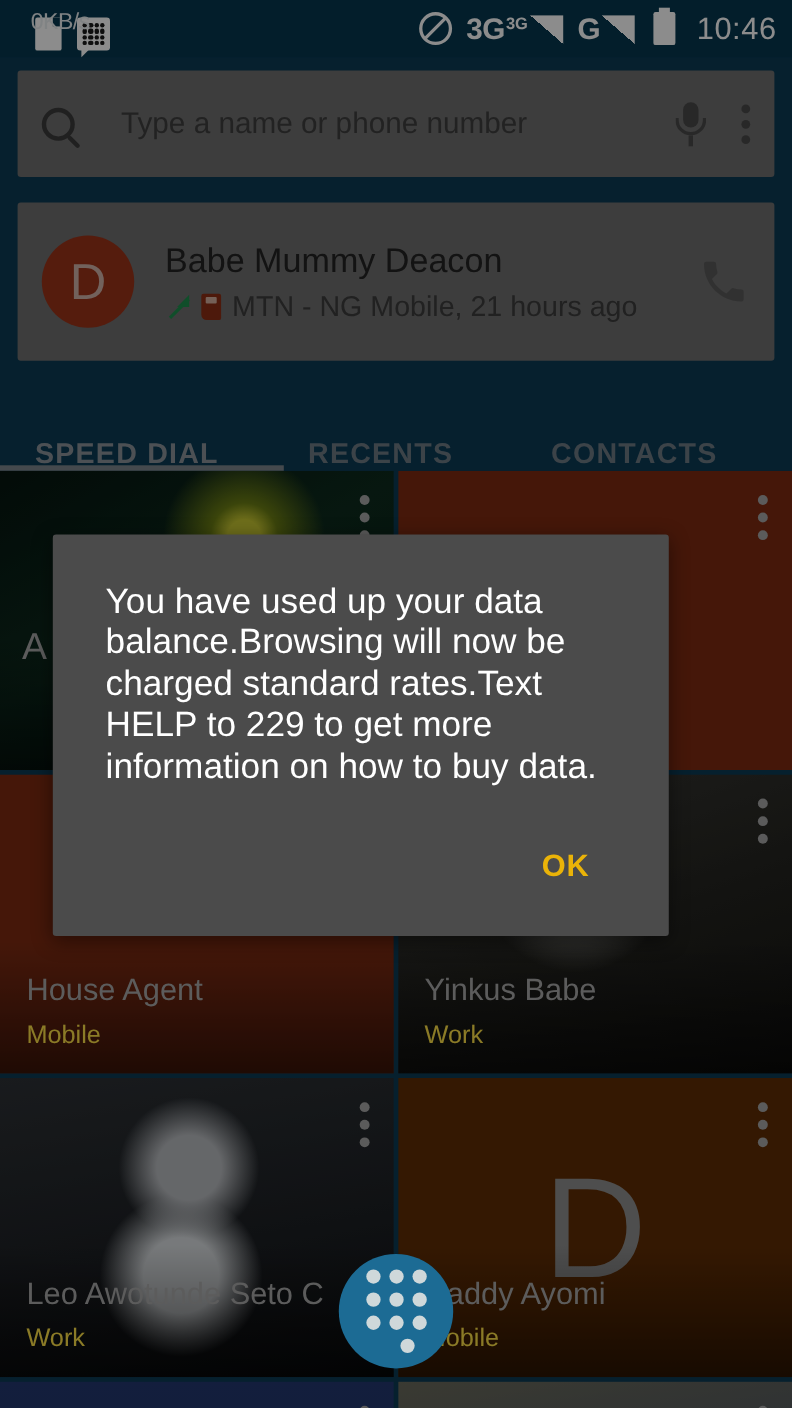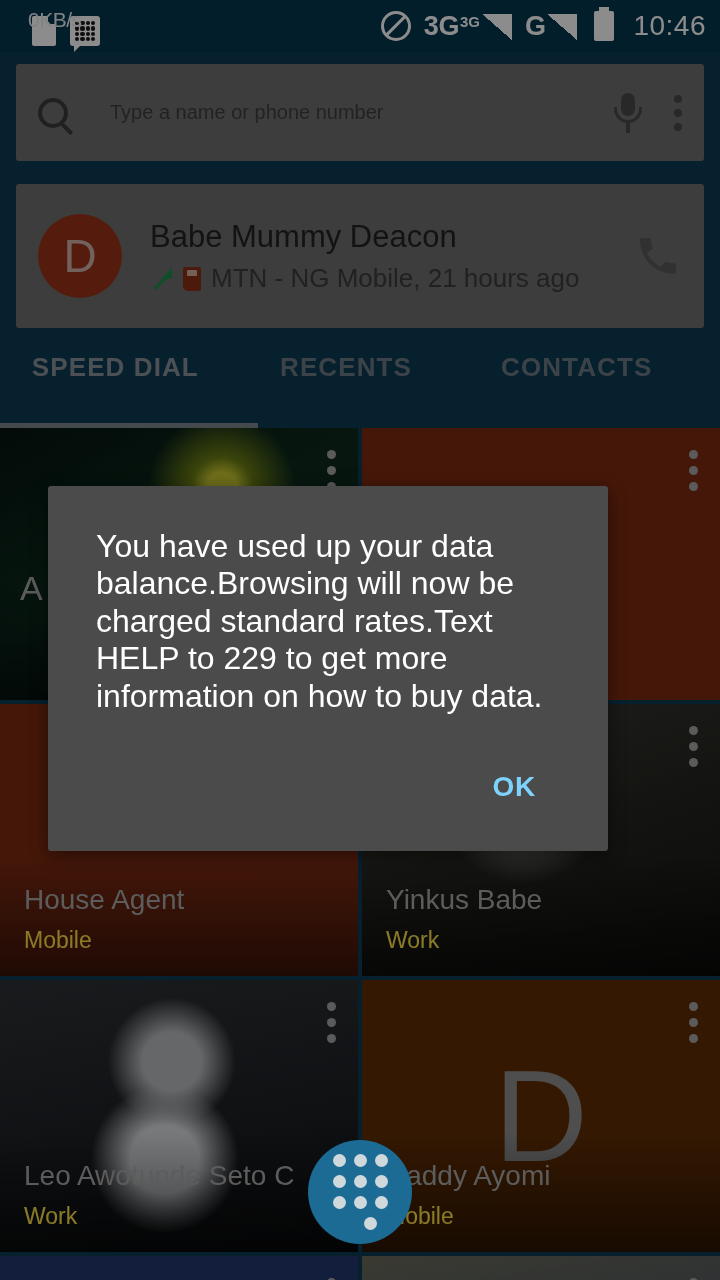--- a/index.html
+++ b/index.html
@@ -83,21 +83,21 @@
   }
   .ic-search {
     width:30px; height:30px; border:4px solid #3b3b3b; border-radius:50%;
     position:relative; flex:0 0 auto;
   }
   .ic-search:after {
     content:""; position:absolute; right:-10px; bottom:-7px; width:14px; height:4px;
     background:#3b3b3b; transform:rotate(45deg); border-radius:2px;
   }
   .search-input {
-    flex:1 1 auto; margin-left:42px; font-size:20px; color:#3f3f3f;
+    flex:1 1 auto; margin-left:42px; font-size:27px; color:#3f3f3f;
     background:transparent; border:none; outline:none;
     font-family:"Liberation Sans", sans-serif;
   }
   .search-input::placeholder { color:#3f3f3f; opacity:1; }
   .ic-mic { width:40px; height:44px; position:relative; flex:0 0 auto; margin-right:26px; }
   .ic-mic .cap {
     position:absolute; left:13px; top:2px; width:14px; height:23px;
     background:#4a4a4a; border-radius:7px;
   }
   .ic-mic .arc {
@@ -145,21 +145,21 @@
     background:#d4b09f; border-radius:1px;
   }
   .cc-meta { font-size:26px; color:#3c3c3c; }
   .ic-phone {
     width:48px; height:48px; flex:0 0 auto; color:#5a5a5a;
   }
 
   
   .tabs {
     position:absolute; top:352px; left:0; width:692px; height:76px;
-    display:flex; align-items:flex-start;
+    display:flex; align-items:flex-end;
   }
   .tab {
     flex:1 1 0; text-align:center;
     font-size:26px; font-weight:bold; letter-spacing:1.1px;
     color:#6d7a84;
   }
   .tab.active { color:#8a9399; }
   .tab-underline {
     position:absolute; bottom:0; left:0; width:258px; height:5px; background:#7d868c;
   }
@@ -234,21 +234,21 @@
   }
   .dialog-msg {
     font-size:32px; line-height:1.17; color:#ffffff;
   }
   .dialog-actions {
     display:flex; justify-content:flex-end; align-items:center;
     margin-top:48px; padding-bottom:18px;
   }
   .dialog-btn {
     font-size:28px; font-weight:bold; letter-spacing:0.8px;
-    color:#7dd3fc; background:transparent; border:none;
+    color:#eab308; background:transparent; border:none;
     padding:8px 24px; cursor:pointer;
     font-family:"Liberation Sans", sans-serif;
   }
 </style>
 </head>
 <body>
 
 <div id="screen">
 
   <div class="statusbar">

